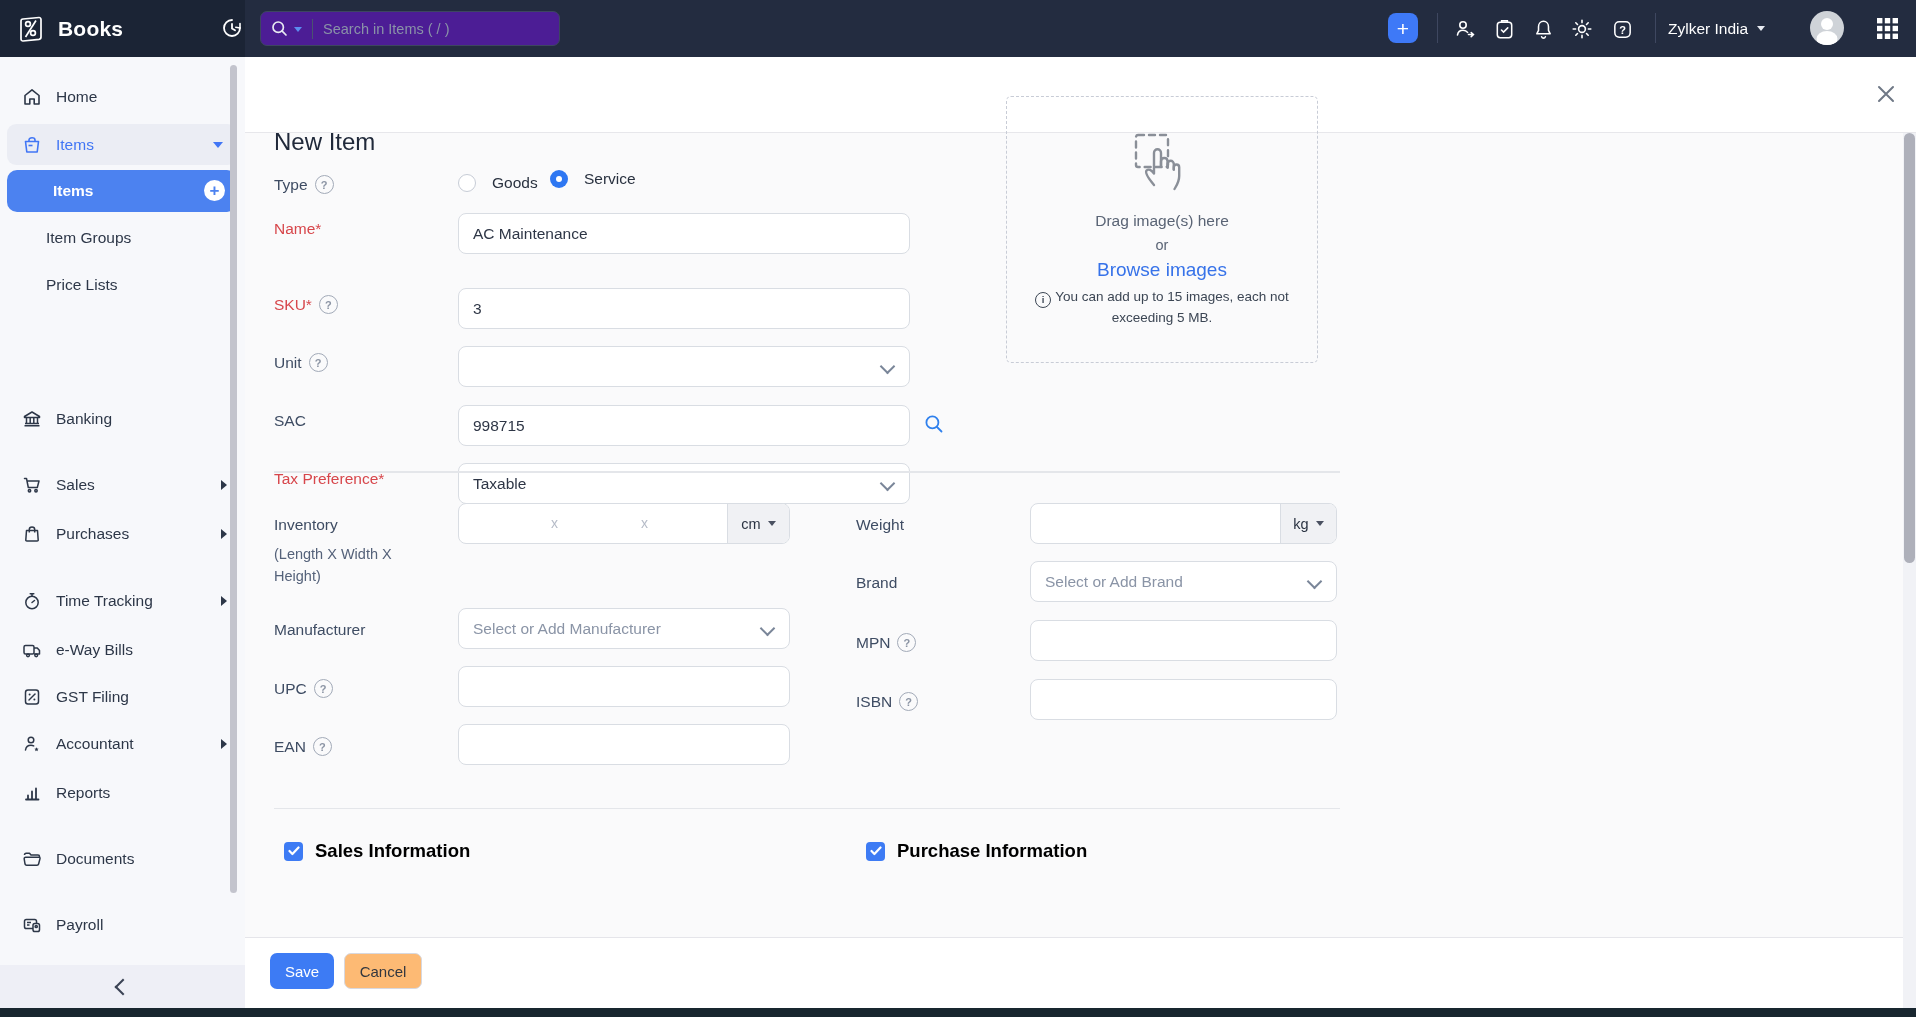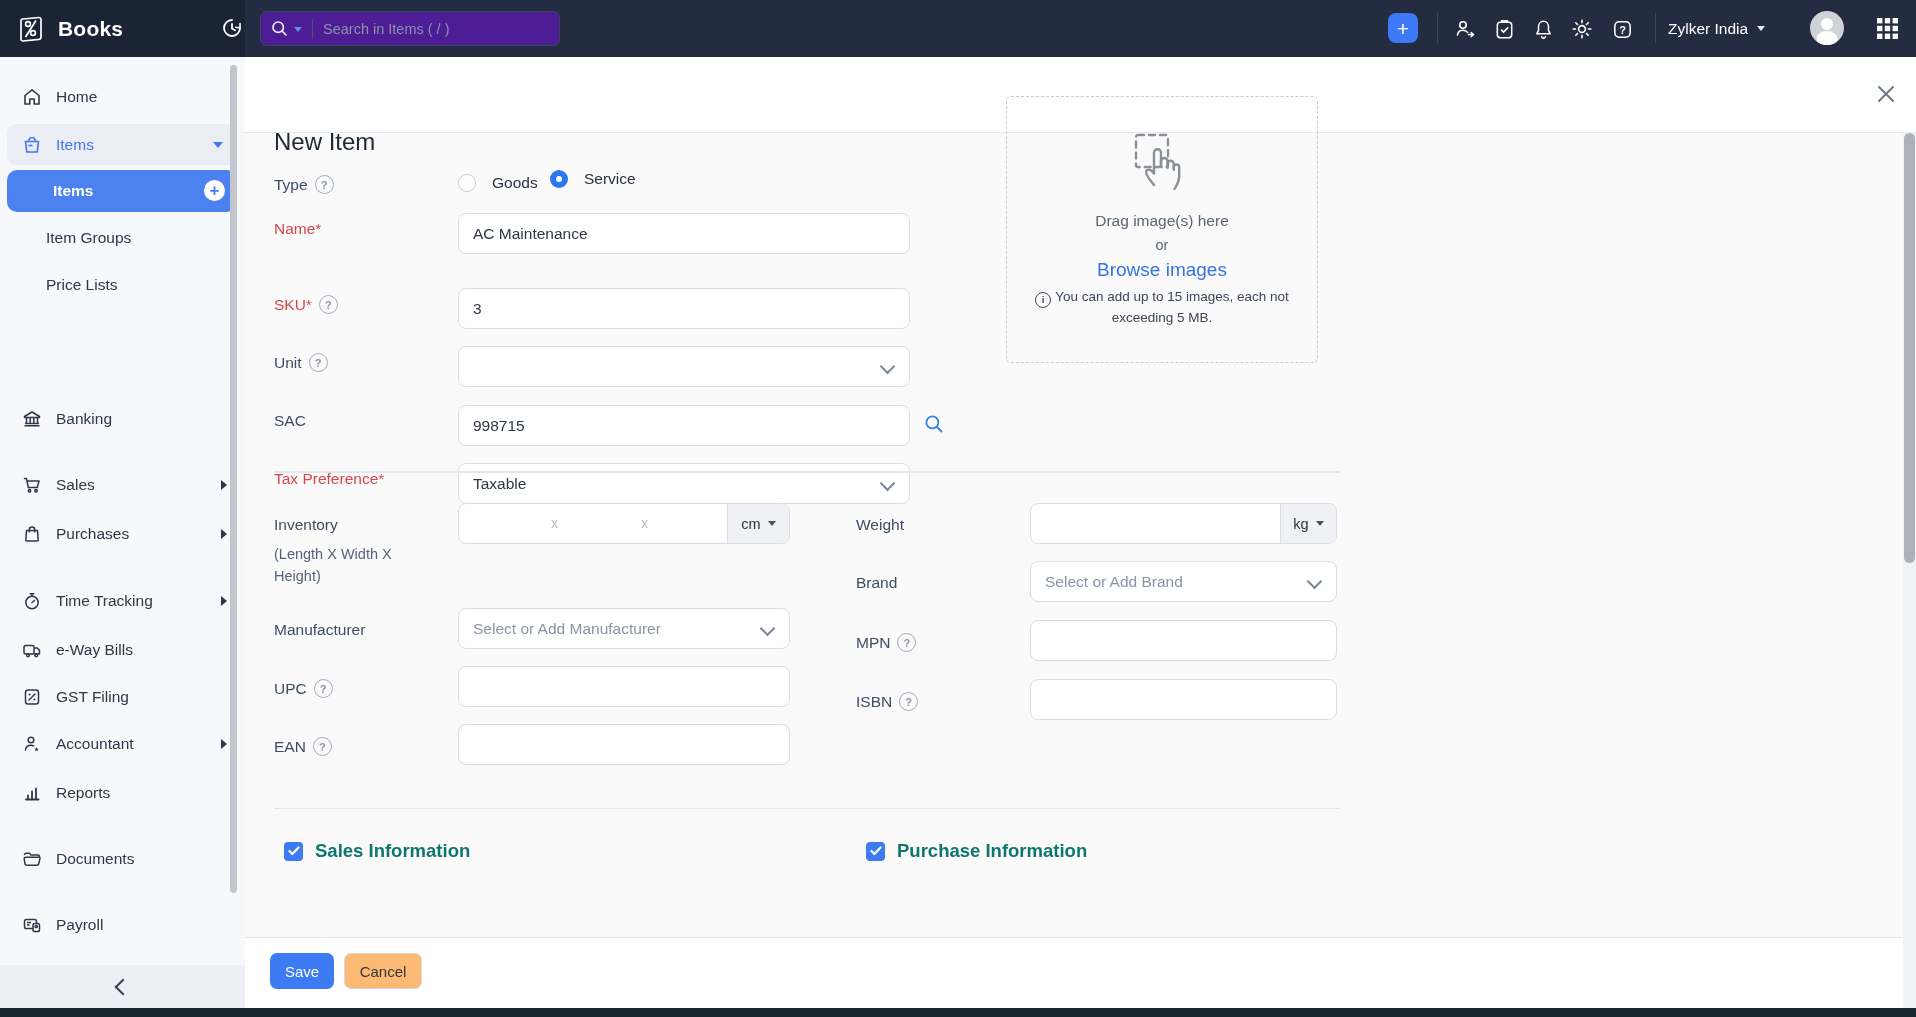--- a/index.html
+++ b/index.html
@@ -95,21 +95,21 @@
   .upload-line1{margin-top:115px;font-size:15.5px;color:#5a6475;}
   .upload-or{margin-top:7px;font-size:14.5px;color:#5a6475;}
   .browse-link{margin-top:6px;font-size:19px;color:#3672e9;display:inline-block;}
   .upload-note{margin-top:6px;font-size:13.5px;color:#3c4654;line-height:1.45;padding:0 8px;}
   .note-i{display:inline-flex;width:14px;height:14px;border:1.3px solid #3c4654;border-radius:50%;
           font-size:9.5px;align-items:center;justify-content:center;margin-right:4px;vertical-align:-2px;font-weight:700;}
 
   .hr{position:absolute;height:1px;background:#e4e6ea;}
 
   .chk-row{position:absolute;display:flex;align-items:center;gap:12px;font-size:18.5px;
-           font-weight:600;color:#0f766e;text-align:right;}
+           font-weight:600;color:#000000;text-align:right;}
   .chk{width:19px;height:19px;background:#3d7bf4;border-radius:4px;display:flex;align-items:center;
        justify-content:center;flex:none;}
 
   .main-footer{position:absolute;left:0;top:880px;width:1671px;height:71px;background:#fff;
                border-top:1px solid #e5e5ea;box-sizing:border-box;}
   .save-btn{position:absolute;left:25px;top:15px;width:64px;height:36px;background:#3d7bf4;border:none;
             border-radius:7px;color:#fff;font-size:15px;font-family:inherit;}
   .cancel-btn{position:absolute;left:99px;top:15px;width:78px;height:36px;background:#fdba74;
               border:1px solid #d8d8de;border-radius:7px;color:#32373f;font-size:15px;font-family:inherit;}
 

